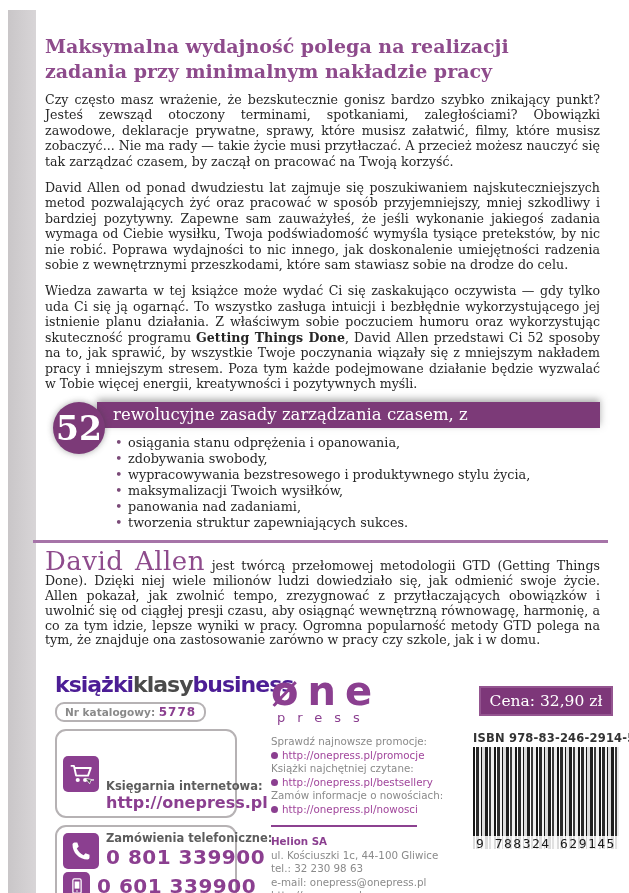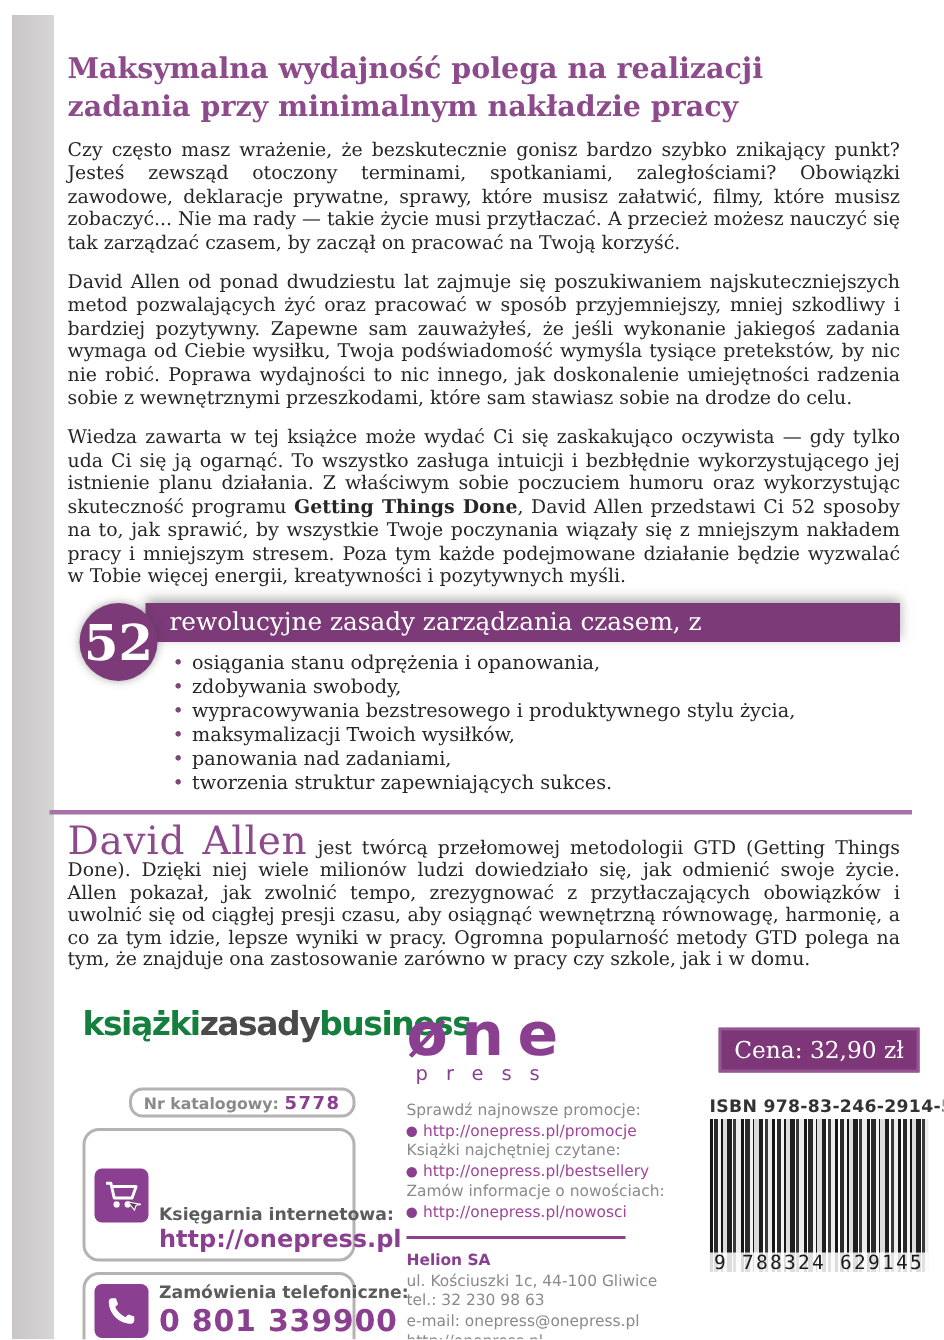--- a/index.html
+++ b/index.html
@@ -35,24 +35,24 @@
   .bio-lead{color:#8e4b8c;font-size:26px;line-height:14px;letter-spacing:.5px;}
 
   
   .footer{display:flex;margin-top:24px;font-family:"DejaVu Sans",sans-serif;}
   .fcol1{width:182px;margin-left:10px;flex:none;}
   .fcol2{width:186px;margin-left:34px;flex:none;}
   .fcol3{width:146px;margin-left:16px;flex:none;}
 
   
   .brand{font-size:22px;font-weight:bold;letter-spacing:-1px;white-space:nowrap;}
-  .brand .p1,.brand .p3{color:#15803d;}
+  .brand .p1,.brand .p3{color:#4c1d95;}
   .brand .p2{color:#4a4a4a;}
 
-  .pillrow{text-align:right;margin-top:28px;}
+  .pillrow{margin-top:4px;}
   .pill{display:inline-block;border:2px solid #b6b2b4;border-radius:9px;padding:1px 8px;
         font-size:10.5px;color:#8a8a8a;font-weight:bold;background:#fff;}
   .pill b{color:#8b3f90;font-size:12px;letter-spacing:1px;}
 
   .gbox{border:2px solid #b6b2b4;border-radius:11px;padding:4px 6px;margin-top:7px;background:#fff;
         display:flex;align-items:center;}
   .icon-sq{width:36px;height:36px;border-radius:5px;background:#8b3f90;flex:none;
         display:flex;align-items:center;justify-content:center;}
   .icon-sq.small{width:27px;height:27px;}
   .gbox .txt{margin-left:7px;min-width:0;margin-top:44px;}
@@ -117,21 +117,21 @@
     </div>
 
     <hr class="main-divider">
 
     <p class="bio"><span class="bio-lead">David Allen</span><span> jest twórcą przełomowej metodologii GTD (Getting Things Done). Dzięki niej wiele milionów ludzi dowiedziało się, jak odmienić swoje życie. Allen pokazał, jak zwolnić tempo, zrezygnować z przytłaczających obowiązków i uwolnić się od ciągłej presji czasu, aby osiągnąć wewnętrzną równowagę, harmonię, a co za tym idzie, lepsze wyniki w pracy. Ogromna popularność metody GTD polega na tym, że znajduje ona zastosowanie zarówno w pracy czy szkole, jak i w domu.</span></p>
 
     <div class="footer">
 
       <div class="fcol1">
         <div class="brand">
-          <span class="p1">książki</span><span class="p2">zasady</span><span class="p3">business</span>
+          <span class="p1">książki</span><span class="p2">klasy</span><span class="p3">business</span>
         </div>
         <div class="pillrow">
           <span class="pill"><span>Nr katalogowy: </span><b>5778</b></span>
         </div>
 
         <div class="gbox">
           <span class="icon-sq">
             <svg width="26" height="26" viewBox="0 0 24 24">
               <path d="M2.5 4.5h3l2 9h11l2.5-7H6.5" fill="none" stroke="#fff" stroke-width="1.8" stroke-linejoin="round"></path>
               <circle cx="9" cy="17.5" r="1.9" fill="#fff"></circle>

